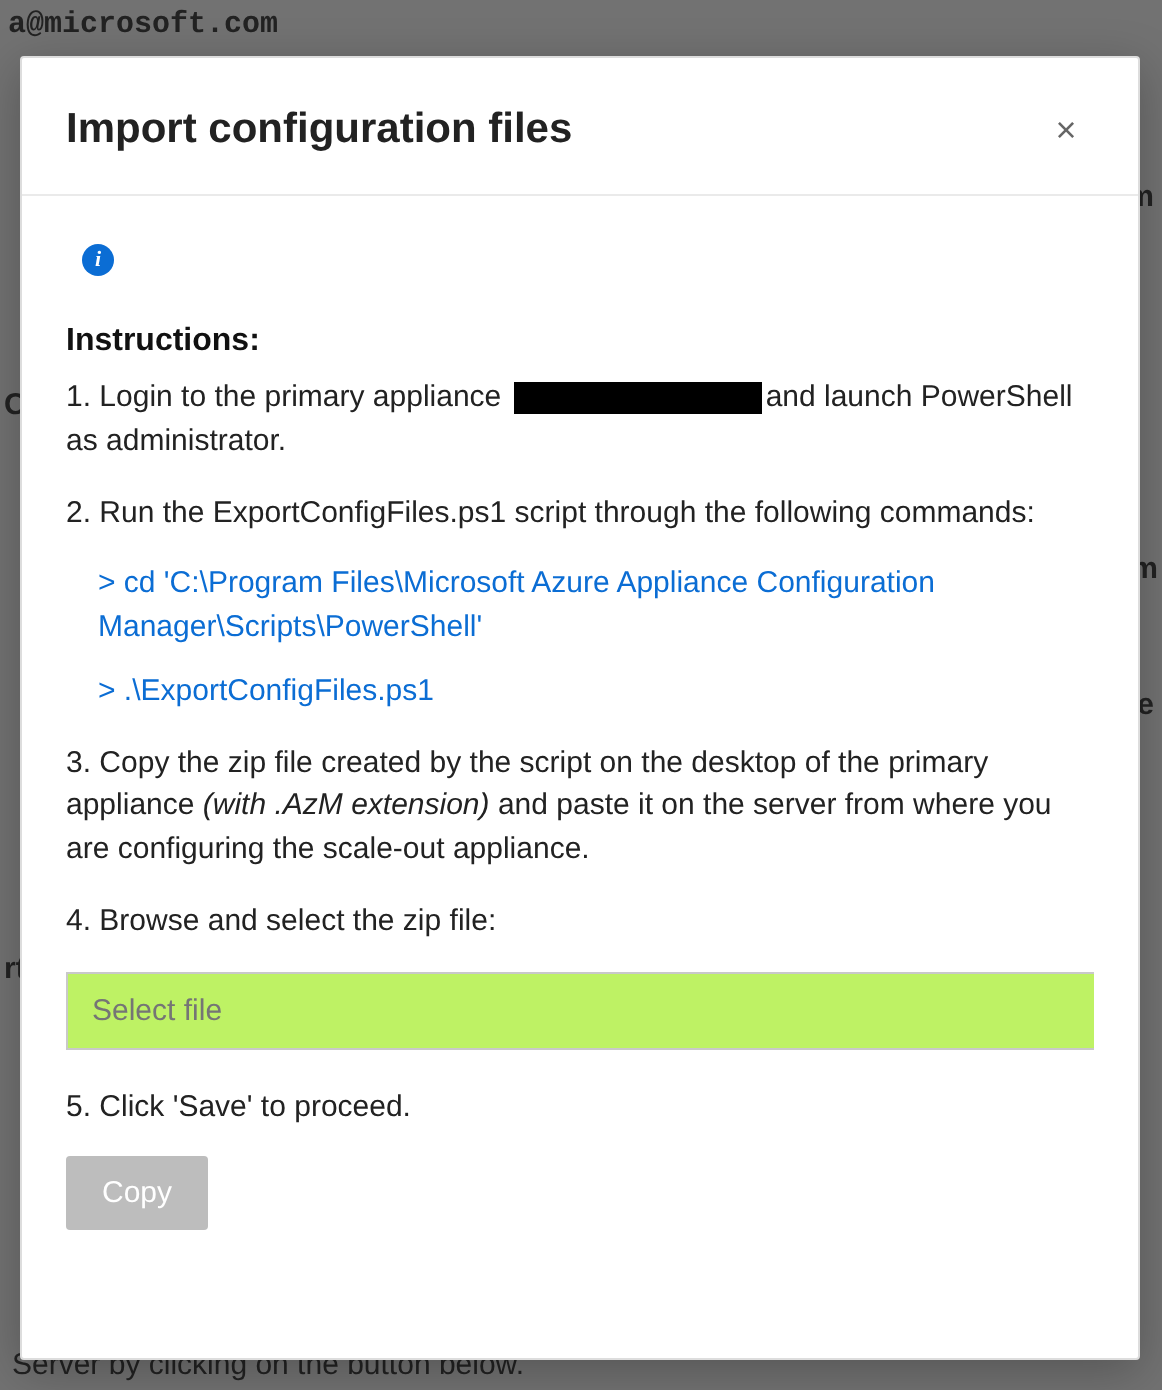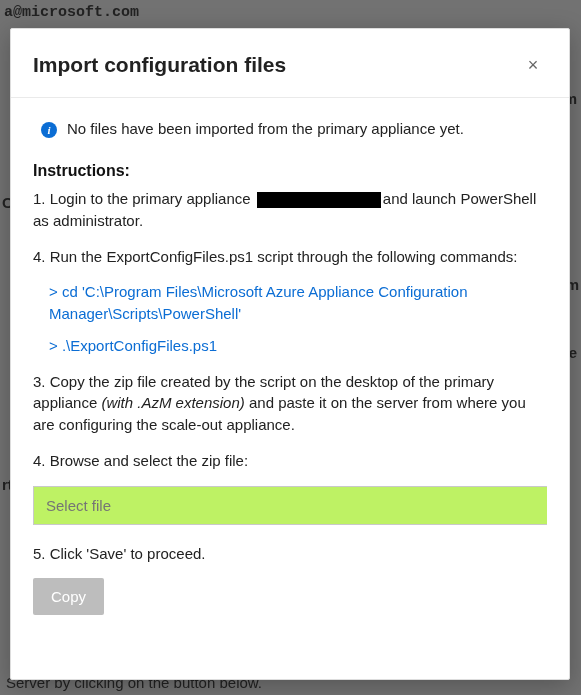--- a/index.html
+++ b/index.html
@@ -82,30 +82,29 @@
   <div class="modal-header">
     <div class="modal-title">Import configuration files</div>
     <button class="close-btn">
       <span>×</span>
     </button>
   </div>
 
   <div class="modal-body">
     <div class="banner">
       <span class="info-icon">i</span>
-      <span class="banner-text">No files have been imported from the primary appliance yet.</span>
     </div>
 
     <div class="instructions-heading">Instructions:</div>
 
     <div class="step">
       <span>1. Login to the primary appliance </span><span class="redact"></span><span>and launch PowerShell as administrator.</span>
     </div>
 
-    <div class="step">4. Run the ExportConfigFiles.ps1 script through the following commands:</div>
+    <div class="step">2. Run the ExportConfigFiles.ps1 script through the following commands:</div>
 
     <div class="code-block">
       <div class="code-line">&gt; cd 'C:\Program Files\Microsoft Azure Appliance Configuration Manager\Scripts\PowerShell'</div>
       <div class="code-line" style="margin-top:10px;">&gt; .\ExportConfigFiles.ps1</div>
     </div>
 
     <div class="step">
       <span>3. Copy the zip file created by the script on the desktop of the primary appliance </span><span class="italic">(with .AzM extension)</span><span> and paste it on the server from where you are configuring the scale-out appliance.</span>
     </div>
 

